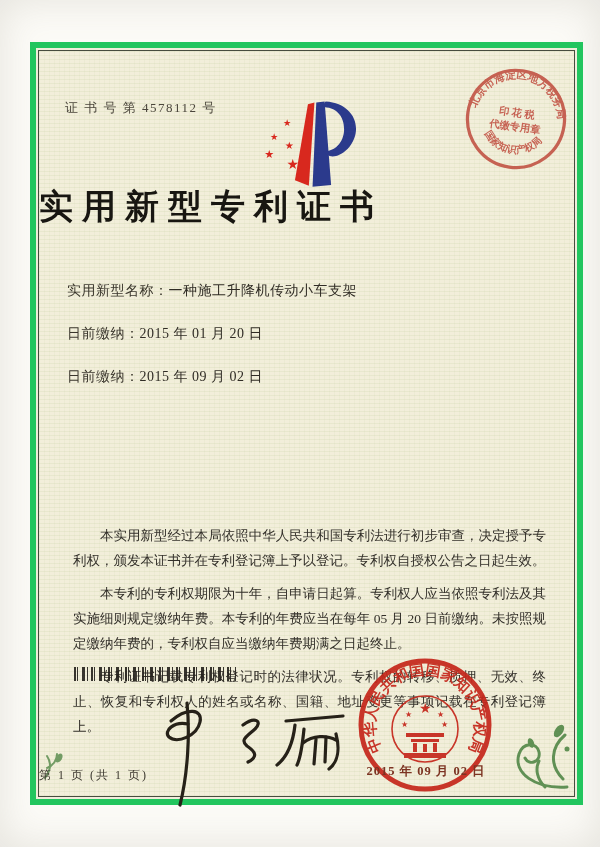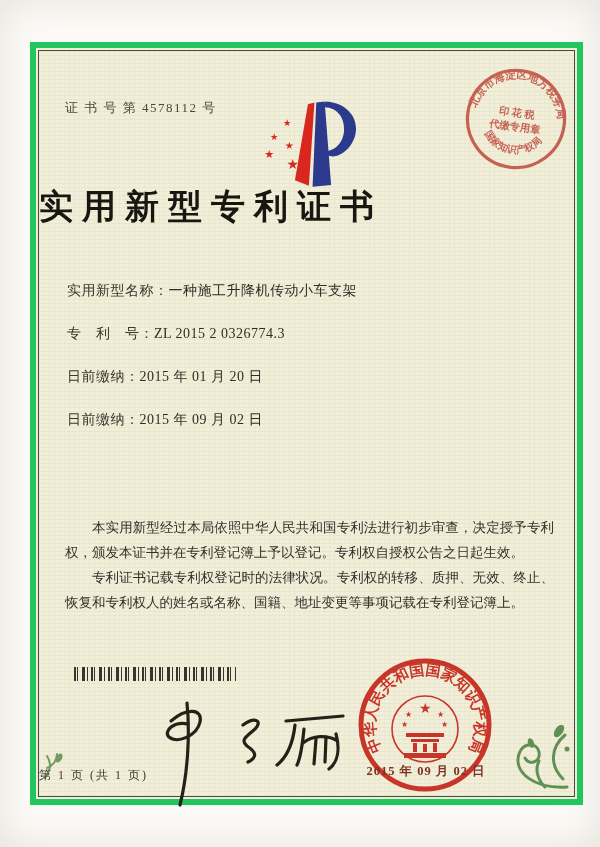--- a/index.html
+++ b/index.html
@@ -41,21 +41,21 @@
     font-size:14px;color:#37332a;margin-top:16px;
   }
   .field-row{line-height:20px;letter-spacing:.5px;}
   .field-label{color:#3a362c;}
   .field-value{color:#302c25;}
   .body-text{
     position:absolute;left:26px;right:20px;top:464px;
     font-size:13.5px;line-height:25px;color:#33302a;
     text-align:justify;
   }
-  .body-text p{margin:0;text-indent:2em;}
+  .body-text p{margin:8px;text-indent:2em;}
   .barcode{
     position:absolute;left:35px;top:616px;width:162px;height:14px;
     background:repeating-linear-gradient(90deg,
       #23201b 0 2px,transparent 2px 3px,
       #23201b 3px 4px,transparent 4px 8px,
       #23201b 8px 11px,transparent 11px 13px,
       #23201b 13px 14px,transparent 14px 17px);
     opacity:.9;
   }
   .signer{
@@ -112,32 +112,30 @@
         <text x="60" y="72" font-size="11" fill="#bf4a3c" text-anchor="middle" font-weight="bold">代缴专用章</text>
       </svg>
 
       <div class="title">实用新型专利证书</div>
 
       <div class="fields">
         <div class="field-row">
           <span class="field-label">实用新型名称：</span><span class="field-value">一种施工升降机传动小车支架</span>
         </div>
         <div class="field-row">
-          <span class="field-label">专　利　号：</span><span class="field-value">ZL 2015 2 0326774.3</span>
-        </div>
-        <div class="field-row">
           <span class="field-label">日前缴纳：</span><span class="field-value">2015 年 01 月 20 日</span>
         </div>
         <div class="field-row">
           <span class="field-label">日前缴纳：</span><span class="field-value">2015 年 09 月 02 日</span>
         </div>
       </div>
 
       <div class="body-text">
         <p>本实用新型经过本局依照中华人民共和国专利法进行初步审查，决定授予专利权，颁发本证书并在专利登记簿上予以登记。专利权自授权公告之日起生效。</p>
+        <p>本专利的专利权期限为十年，自申请日起算。专利权人应当依照专利法及其实施细则规定缴纳年费。本专利的年费应当在每年 05 月 20 日前缴纳。未按照规定缴纳年费的，专利权自应当缴纳年费期满之日起终止。</p>
         <p>专利证书记载专利权登记时的法律状况。专利权的转移、质押、无效、终止、恢复和专利权人的姓名或名称、国籍、地址变更等事项记载在专利登记簿上。</p>
       </div>
 
       <div class="barcode"></div>
 
 
       <svg class="signature" viewBox="0 0 220 130">
         <g fill="none" stroke="#262118" stroke-width="3.2" stroke-linecap="round">
           <path d="M28,30 C44,16 60,18 57,31 C54,45 34,53 26,46 C20,40 31,30 45,33"></path>
           <path d="M44,12 C47,42 45,82 37,114"></path>

